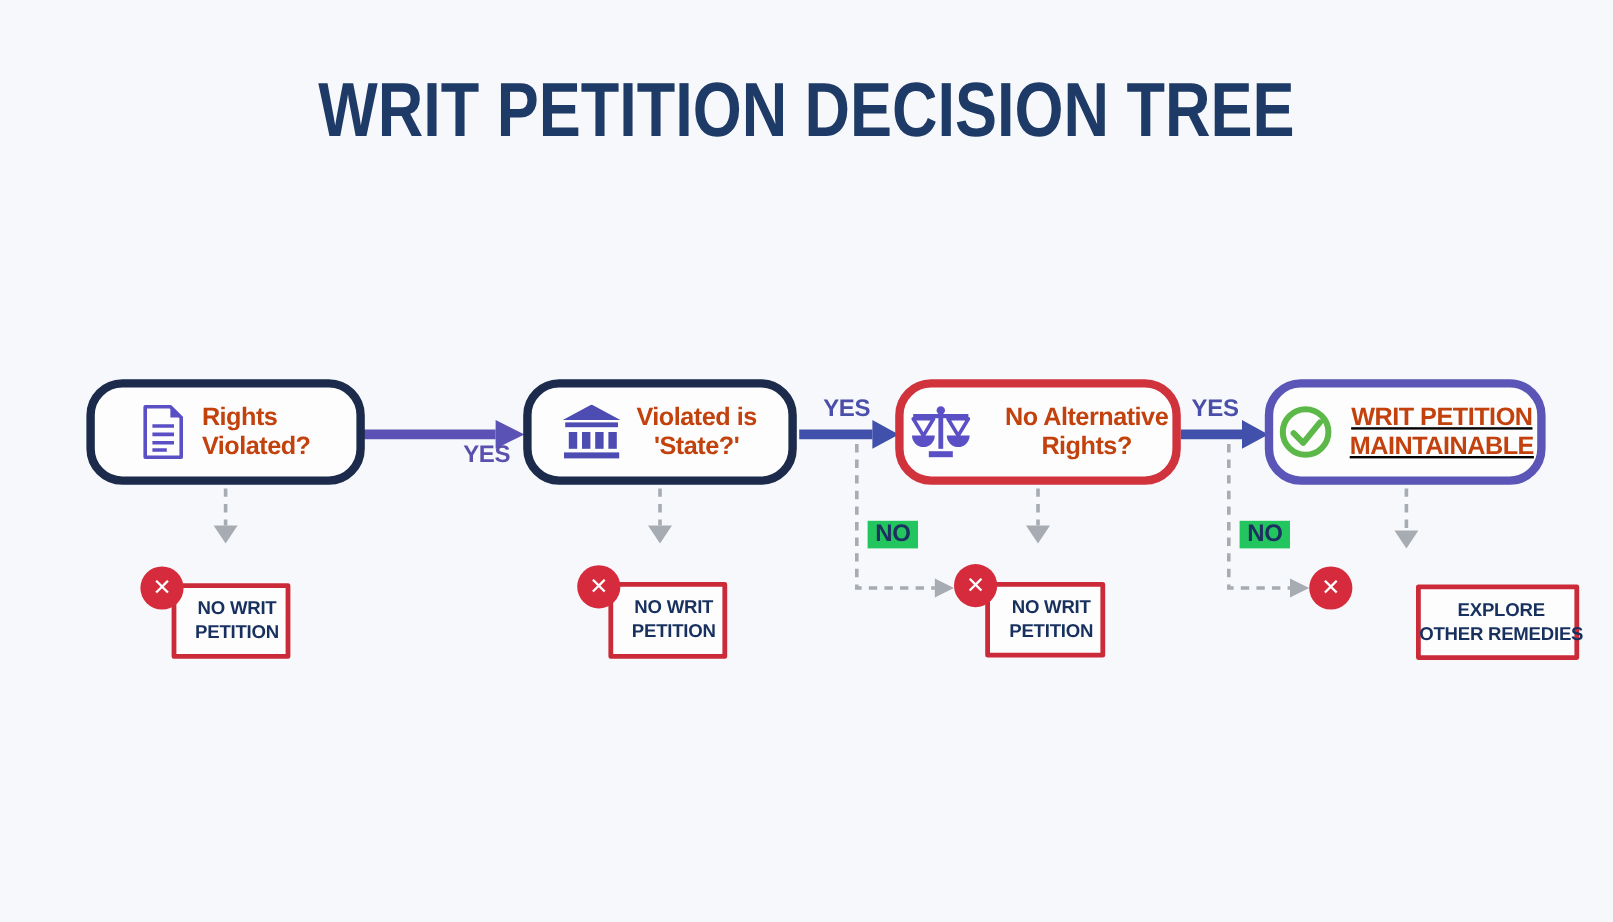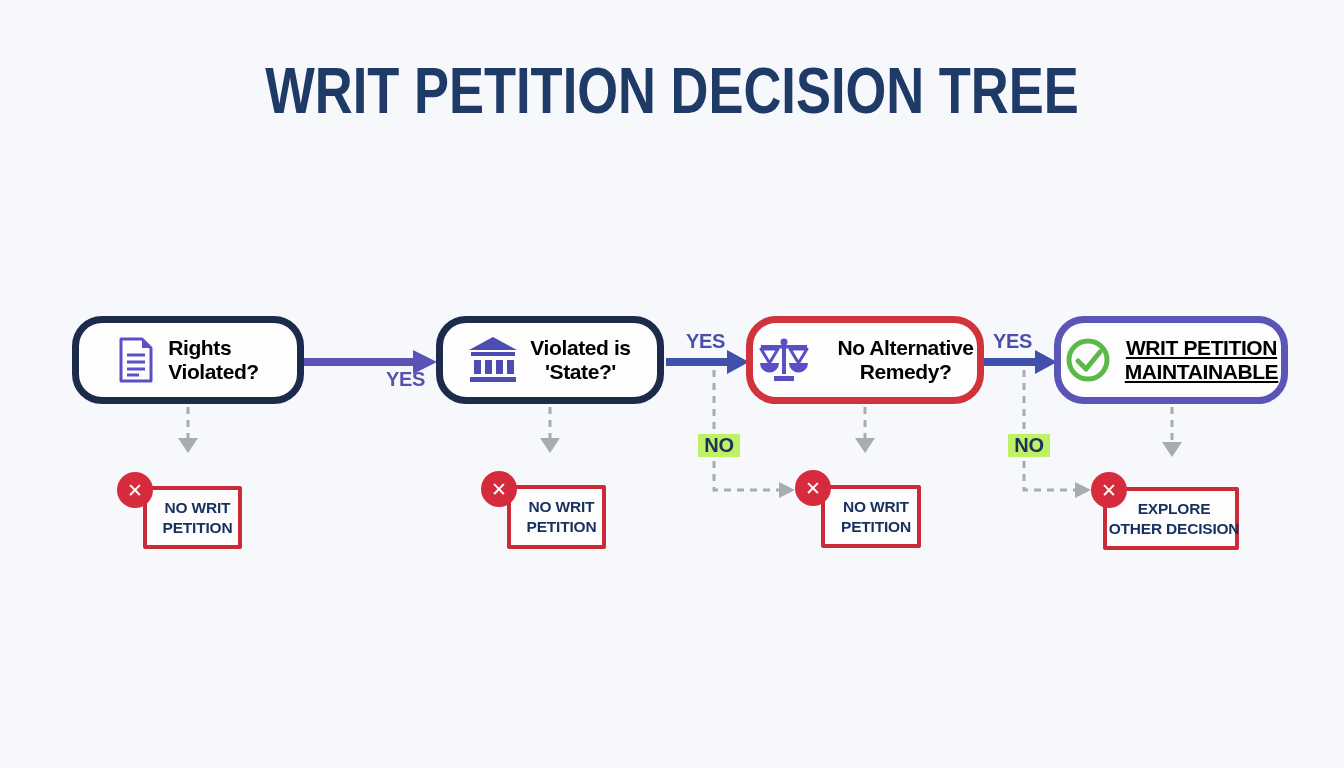--- a/index.html
+++ b/index.html
@@ -19,35 +19,35 @@
   
   svg.connectors{position:absolute;left:0;top:0;z-index:1;}
   
   .node{
     position:absolute;top:316px;height:88px;box-sizing:border-box;
     background:#fdfdfe;border:7px solid #1c2b4c;border-radius:30px;
     display:flex;align-items:center;justify-content:center;gap:13px;
     padding:0 10px;z-index:2;
   }
   .node .txt{
-    color:#000000;font-weight:bold;font-size:21px;line-height:1.12;
+    color:#c2410c;font-weight:bold;font-size:21px;line-height:1.12;
     letter-spacing:-.4px;text-align:center;white-space:nowrap;
   }
   .node .txt.left{text-align:left;}
   .node.red{border-color:#d1333d;}
   .node.purple{border-color:#5b55b8;text-decoration:underline;}
   .icon{display:flex;align-items:center;justify-content:center;flex:0 0 auto;}
   
   .lbl{
     position:absolute;font-weight:bold;font-size:20px;letter-spacing:-.3px;
     z-index:3;white-space:nowrap;
   }
   .lbl.yes{color:#4b4fa9;text-align:center;}
   .lbl.yes1{color:#5b50ae;}
-  .lbl.no{color:#1d3160;background:#bef264;padding:0 4px;text-align:center;}
+  .lbl.no{color:#1d3160;background:#22c55e;padding:0 4px;text-align:center;margin-left:25px;}
   
   .fbox{
     position:absolute;box-sizing:border-box;background:#fdfdfe;
     border:4px solid #cb2b38;border-radius:2px;z-index:2;
     display:flex;flex-direction:column;align-items:center;justify-content:center;
     padding-left:10px;
     margin-top:28px;
   }
   .fbox .fl{
     color:#17305e;font-weight:bold;font-size:15.5px;line-height:1.26;
@@ -154,21 +154,21 @@
         <rect x="25" y="9" width="4" height="28" fill="#5a4fc5"></rect>
         <polygon points="4,12 21,12 12.5,26" fill="none" stroke="#5a4fc5" stroke-width="3" stroke-linejoin="round"></polygon>
         <polygon points="33,12 50,12 41.5,26" fill="none" stroke="#5a4fc5" stroke-width="3" stroke-linejoin="round"></polygon>
         <path d="M3 26 a9.5 9.5 0 0 0 19 0 z" fill="#5a4fc5"></path>
         <path d="M32 26 a9.5 9.5 0 0 0 19 0 z" fill="#5a4fc5"></path>
         <rect x="17" y="39" width="20" height="5" fill="#5a4fc5"></rect>
       </svg>
     </span>
     <span class="txt">
       <span>No Alternative</span><br>
-      <span>Remedy?</span>
+      <span>Rights?</span>
     </span>
   </div>
 
   <div class="node purple" style="left:1054px;width:234px;">
     <span class="icon">
       <svg width="48" height="48" viewBox="0 0 48 48">
         <circle cx="24" cy="24" r="19" fill="none" stroke="#5cb849" stroke-width="5"></circle>
         <path d="M14 25 l8 8 l14 -17" fill="none" stroke="#5cb849" stroke-width="5" stroke-linecap="round" stroke-linejoin="round"></path>
       </svg>
     </span>
@@ -189,23 +189,23 @@
     <span class="fl">PETITION</span>
   </div>
   <div class="fbox" style="left:507px;top:457px;width:99px;height:64px;">
     <span class="fl">NO WRIT</span>
     <span class="fl">PETITION</span>
   </div>
   <div class="fbox" style="left:821px;top:457px;width:100px;height:63px;">
     <span class="fl">NO WRIT</span>
     <span class="fl">PETITION</span>
   </div>
-  <div class="fbox" style="left:1103px;top:459px;width:136px;height:63px;padding-left:6px;">
+  <div class="fbox" style="left:1180px;top:459px;width:136px;height:63px;padding-left:6px;">
     <span class="fl">EXPLORE</span>
-    <span class="fl">OTHER DECISION</span>
+    <span class="fl">OTHER REMEDIES</span>
   </div>
 
   <div class="xcircle" style="left:117px;top:472px;">
       <span>✕</span>
     </div>
   <div class="xcircle" style="left:481px;top:471px;">
       <span>✕</span>
     </div>
   <div class="xcircle" style="left:795px;top:470px;">
       <span>✕</span>

